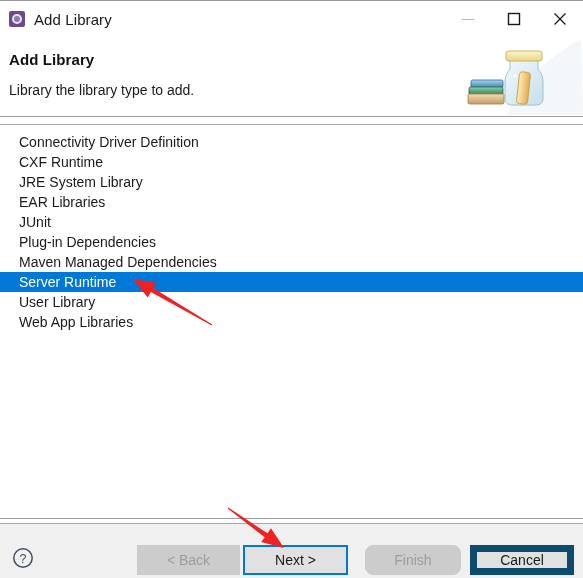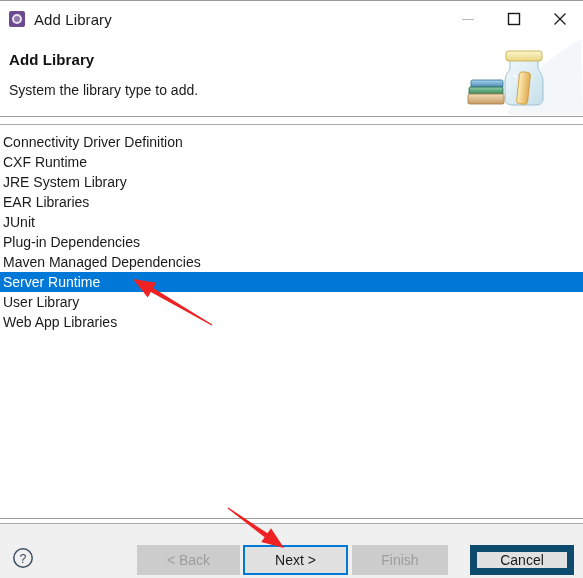--- a/index.html
+++ b/index.html
@@ -130,21 +130,21 @@
     position: absolute;
     left: 0; top: 124px;
     width: 583px;
     height: 393px;
     background: #ffffff;
     overflow: hidden;
   }
   .list-row {
     height: 20px;
     line-height: 20px;
-    padding-left: 3px;
+    padding-left: 19px;
     font-size: 14px;
     color: #1a1a1a;
     white-space: nowrap;
     box-sizing: border-box;
   }
   .list-row:first-child { margin-top: 7px; }
   .list-row.selected {
     background: #0078d7;
     color: #ffffff;
   }
@@ -201,21 +201,21 @@
     color: #1a1a1a;
   }
   .dlg-btn.focused {
     background: #e1e1e1;
     border: 2px solid #0078d7;
     color: #1a1a1a;
     justify-content: center;
   }
   #btn-back   { left: 137px; width: 103px; }
   #btn-next   { left: 243px; width: 105px; }
-  #btn-finish { left: 352px; width: 96px; }
+  #btn-finish { left: 365px; width: 96px; border-radius: 8px; }
   #btn-cancel { left: 470px; width: 104px; }
 
   
   #annotations {
     position: absolute;
     left: 0; top: 0;
     width: 583px;
     height: 578px;
     pointer-events: none;
   }
@@ -244,21 +244,21 @@
         <svg width="14" height="14" viewBox="0 0 14 14">
           <line x1="1.5" y1="1.5" x2="12.5" y2="12.5" stroke="#1a1a1a" stroke-width="1.3"></line>
           <line x1="12.5" y1="1.5" x2="1.5" y2="12.5" stroke="#1a1a1a" stroke-width="1.3"></line>
         </svg>
       </div>
     </div>
   </div>
 
   <div id="header">
     <div id="header-title">Add Library</div>
-    <div id="header-desc">System the library type to add.</div>
+    <div id="header-desc">Library the library type to add.</div>
 
     <svg id="header-graphic" viewBox="0 0 120 79">
       <defs>
         <linearGradient id="glassGrad" x1="0" y1="0" x2="1" y2="1">
           <stop offset="0%" stop-color="#f2f8fb"></stop>
           <stop offset="45%" stop-color="#dfeef5"></stop>
           <stop offset="100%" stop-color="#c5dfea"></stop>
         </linearGradient>
         <linearGradient id="lidGrad" x1="0" y1="0" x2="0" y2="1">
           <stop offset="0%" stop-color="#fdf6cd"></stop>

